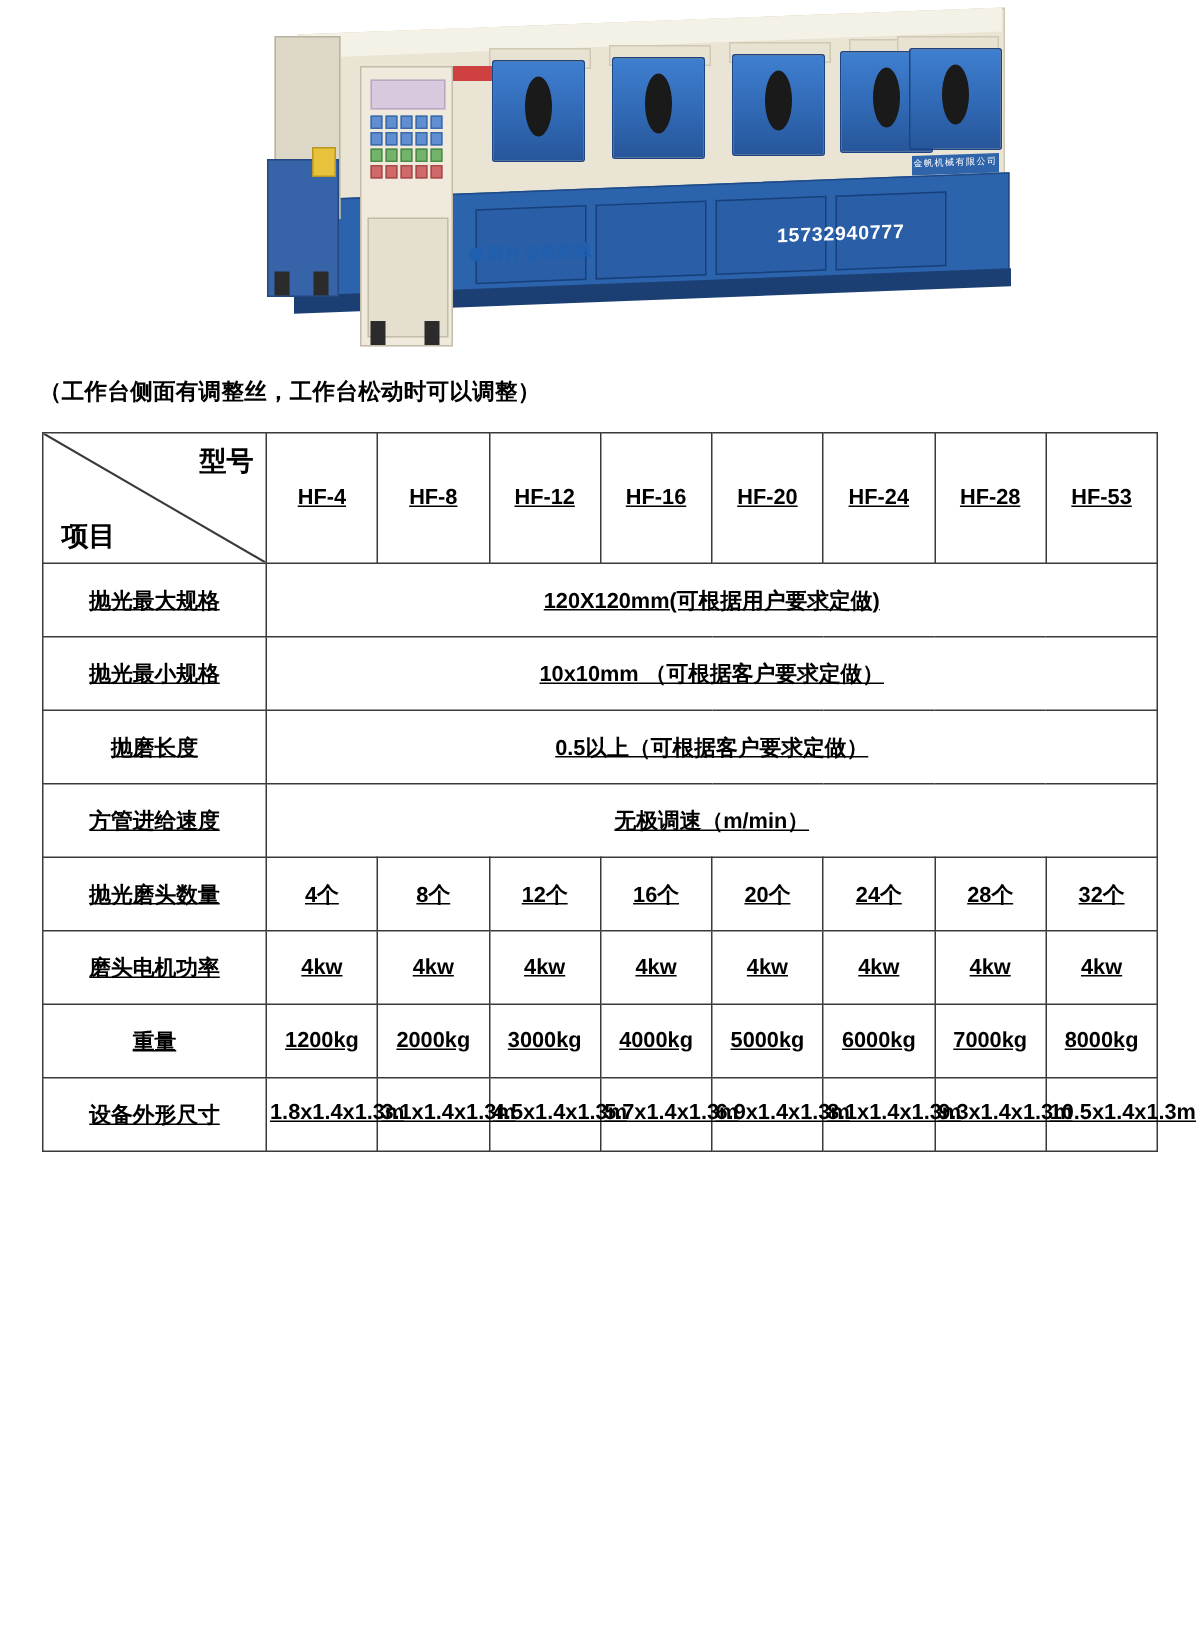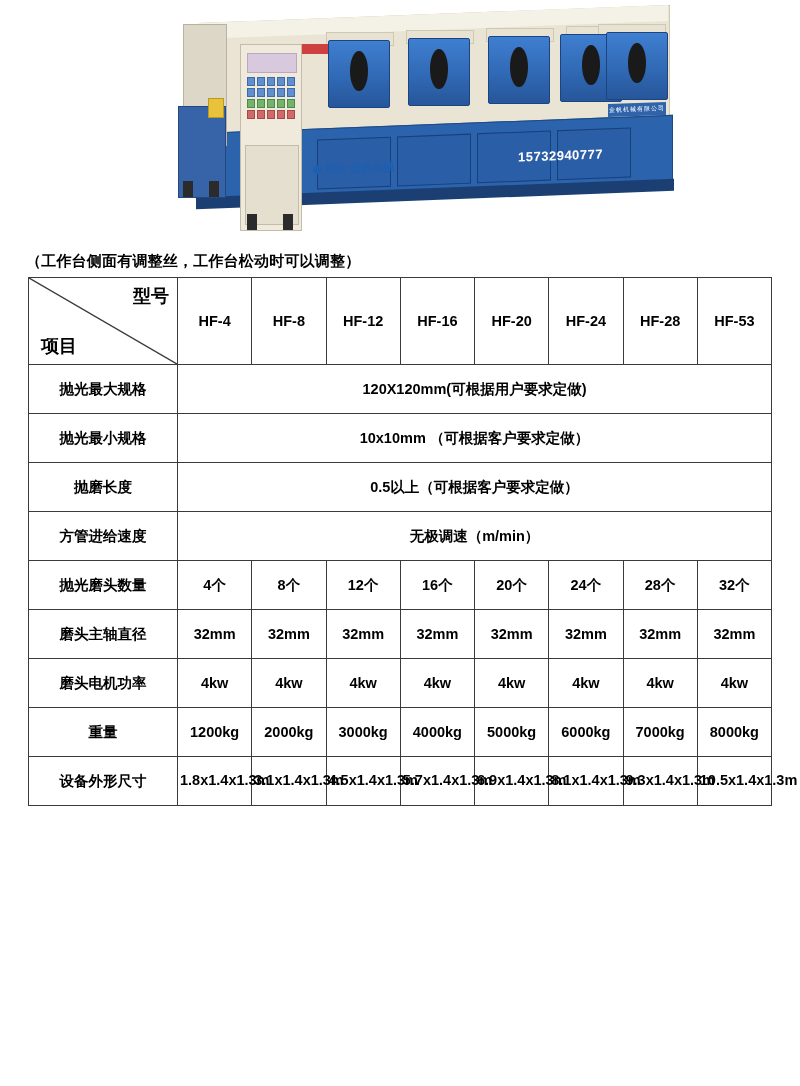--- a/index.html
+++ b/index.html
@@ -234,28 +234,29 @@
     font-weight: bold;
     color: #ffffff;
     letter-spacing: 0.5px;
     transform: skewY(-2deg);
   }
 
   
   .note {
     font-size: 15px;
     font-weight: bold;
-    margin: 6px 0 6px 26px;
+    margin: 6px 0 17px 26px;
     letter-spacing: 0.2px;
   }
 
   
   .table-wrap {
     margin: 0 28px;
     width: 730px;
+    text-decoration: underline;
   }
   table.spec {
     border-collapse: collapse;
     width: 744px;
     table-layout: fixed;
   }
   table.spec td, table.spec th {
     border: 1px solid #3a3a3a;
     text-align: center;
     vertical-align: middle;
@@ -446,31 +447,20 @@
         <td>4个</td>
         <td>8个</td>
         <td>12个</td>
         <td>16个</td>
         <td>20个</td>
         <td>24个</td>
         <td>28个</td>
         <td>32个</td>
       </tr>
 
-      <tr>
-        <td class="rowhead">磨头主轴直径</td>
-        <td>32mm</td>
-        <td>32mm</td>
-        <td>32mm</td>
-        <td>32mm</td>
-        <td>32mm</td>
-        <td>32mm</td>
-        <td>32mm</td>
-        <td>32mm</td>
-      </tr>
 
       <tr>
         <td class="rowhead">磨头电机功率</td>
         <td>4kw</td>
         <td>4kw</td>
         <td>4kw</td>
         <td>4kw</td>
         <td>4kw</td>
         <td>4kw</td>
         <td>4kw</td>

